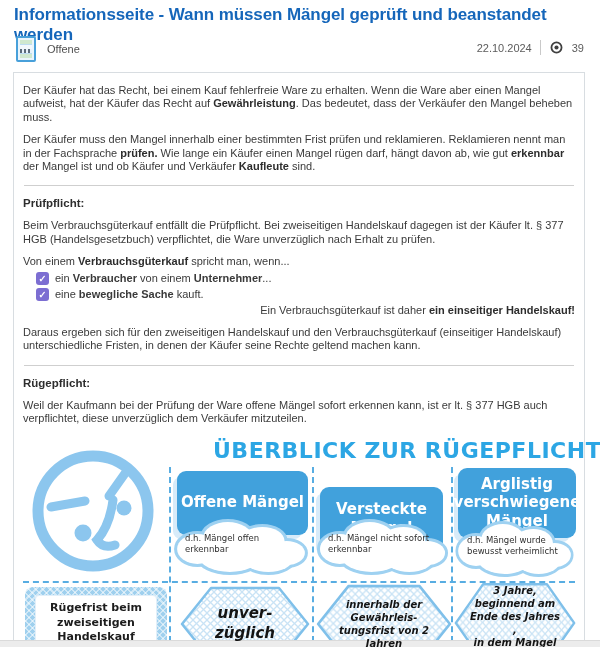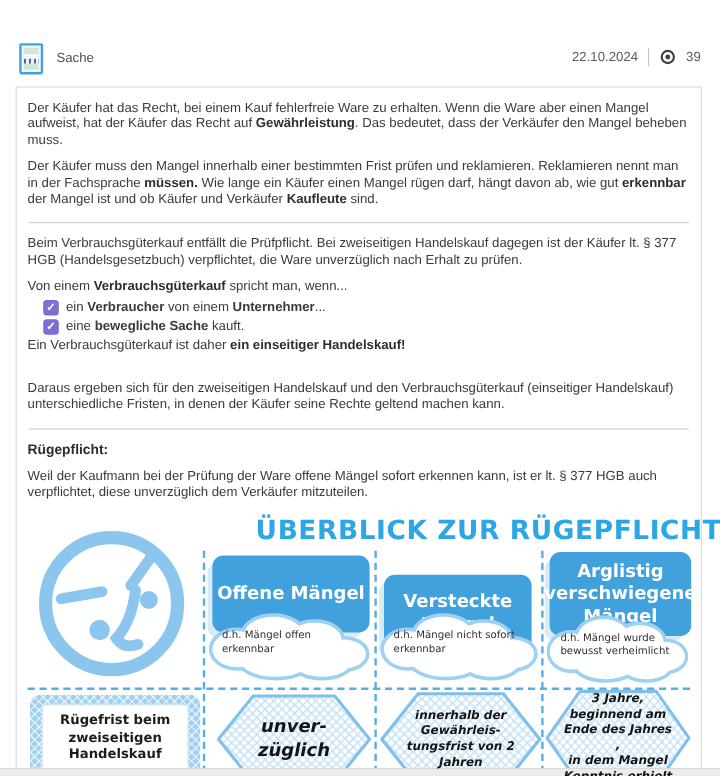--- a/index.html
+++ b/index.html
@@ -28,21 +28,21 @@
         border:1px solid #d8dde1;border-bottom:none;background:#fff;padding:11px 9px 0;}
   .bodytext{font-size:11px;color:#3a3a3a;line-height:1.22;margin:0 0 9px;}
   .bodytext b,.section-h{color:#2d2d2d;}
   .section-h{font-size:11.5px;font-weight:700;margin:0 0 10px;}
   hr.sep{border:0;border-top:1px solid #cfcfcf;margin:12px 1px 11px;}
   .list-intro{margin-bottom:2px;}
   .check-row{display:flex;align-items:center;gap:6px;margin:1px 0 1px 13px;
              font-size:11px;color:#3a3a3a;line-height:15px;}
   .cbx{flex:0 0 auto;width:13px;height:13px;background:#7c6ed2;border-radius:3px;color:#fff;
        font-size:9.5px;line-height:13px;text-align:center;font-weight:700;}
-  .conclusion{margin:2px 0 23px;}
+  .conclusion{margin:2px 0 9px;text-align:right;}
 
   
   .ig{position:relative;height:229px;margin-top:4px;
       font-family:"DejaVu Sans",sans-serif;}
   .ig-title{position:absolute;left:158px;top:3px;width:396px;text-align:left;
             font-size:22px;font-weight:800;color:#2ca6e4;letter-spacing:0.5px;white-space:nowrap;margin-left:32px;}
   .face{position:absolute;left:2px;top:10px;}
   .vl{position:absolute;top:32px;height:195px;border-left:2px dashed #58ade2;}
   .vl1{left:146px}.vl2{left:289px}.vl3{left:428px}
   .hl{position:absolute;left:0;right:0;border-top:2px dashed #58ade2;}
@@ -78,49 +78,51 @@
   .hx4{left:430px;top:146px;width:124px;height:84px;}
 
   .bottom-strip{position:absolute;left:0;right:0;bottom:0;height:6px;background:#ececec;
                 border-top:1px solid #dadada;}
 </style>
 </head>
 <body>
 
 <div class="screen">
 
+  <div class="page-title">Informationsseite - Wann müssen Mängel geprüft und beanstandet werden</div>
 
   <div class="col-icon">
     <div class="bar"></div>
     <div class="mid">
         <div class="mini"></div>
       </div>
     <div class="bar"></div>
   </div>
-  <div class="type-label">Sache</div>
+  <div class="type-label">Offene</div>
 
   <div class="meta-right">
     <span>22.10.2024</span>
     <span class="meta-divider"></span>
     <span class="eye-icon">
       <svg width="15" height="15" viewBox="0 0 16 16">
         <circle cx="8" cy="8" r="5.4" fill="none" stroke="#3f3f3f" stroke-width="1.9"></circle>
         <circle cx="8" cy="8" r="2.2" fill="#3f3f3f"></circle>
       </svg>
     </span>
     <span>39</span>
   </div>
 
   <div class="card">
 
     <p class="bodytext">Der Käufer hat das Recht, bei einem Kauf fehlerfreie Ware zu erhalten. Wenn die Ware aber einen Mangel aufweist, hat der Käufer das Recht auf <b>Gewährleistung</b>. Das bedeutet, dass der Verkäufer den Mangel beheben muss.</p>
-    <p class="bodytext">Der Käufer muss den Mangel innerhalb einer bestimmten Frist prüfen und reklamieren. Reklamieren nennt man in der Fachsprache <b>müssen.</b> Wie lange ein Käufer einen Mangel rügen darf, hängt davon ab, wie gut <b>erkennbar</b> der Mangel ist und ob Käufer und Verkäufer <b>Kaufleute</b> sind.</p>
+    <p class="bodytext">Der Käufer muss den Mangel innerhalb einer bestimmten Frist prüfen und reklamieren. Reklamieren nennt man in der Fachsprache <b>prüfen.</b> Wie lange ein Käufer einen Mangel rügen darf, hängt davon ab, wie gut <b>erkennbar</b> der Mangel ist und ob Käufer und Verkäufer <b>Kaufleute</b> sind.</p>
 
     <hr class="sep">
 
+    <div class="section-h">Prüfpflicht:</div>
     <p class="bodytext">Beim Verbrauchsgüterkauf entfällt die Prüfpflicht. Bei zweiseitigen Handelskauf dagegen ist der Käufer lt. § 377 HGB (Handelsgesetzbuch) verpflichtet, die Ware unverzüglich nach Erhalt zu prüfen.</p>
 
     <p class="bodytext list-intro">Von einem <b>Verbrauchsgüterkauf</b> spricht man, wenn...</p>
     <div class="check-row">
       <span class="cbx">✓</span>
       <span>ein <b>Verbraucher</b> von einem <b>Unternehmer</b>...</span>
     </div>
     <div class="check-row">
       <span class="cbx">✓</span>
       <span>eine <b>bewegliche Sache</b> kauft.</span>

